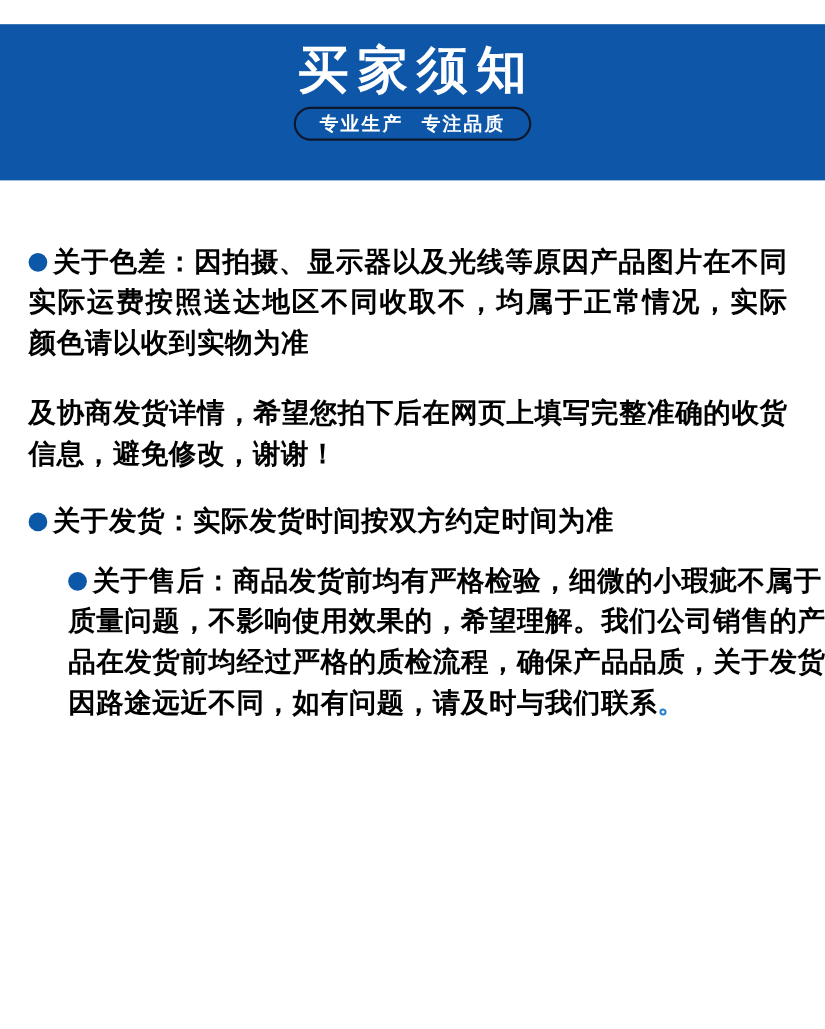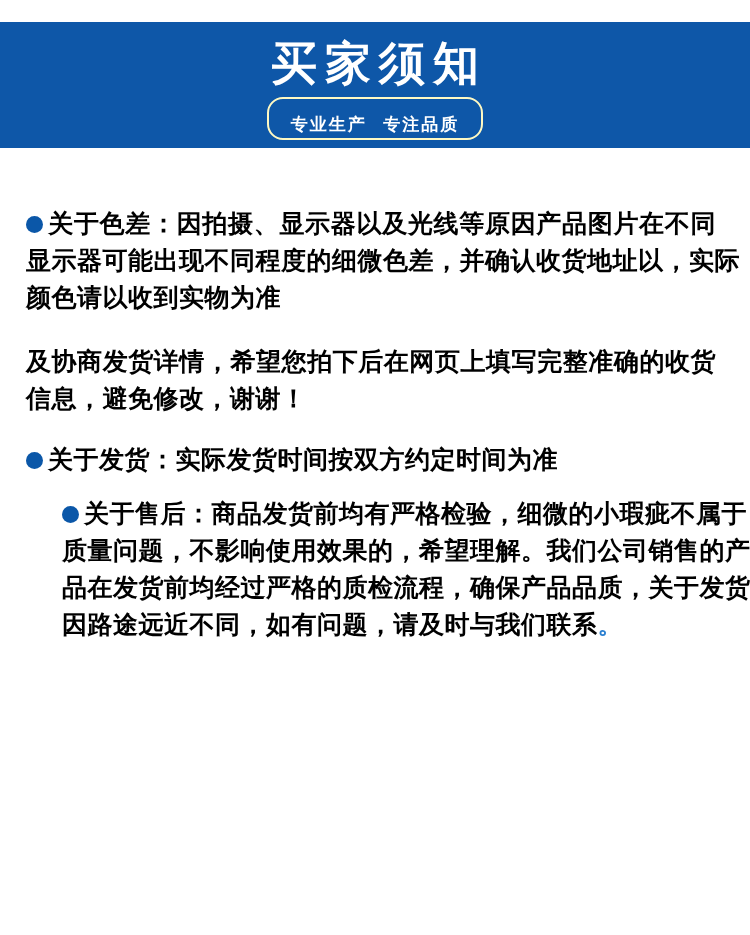--- a/index.html
+++ b/index.html
@@ -6,51 +6,51 @@
   body {
     width: 750px;
     height: 935px;
     background: #ffffff;
     font-family: "Liberation Sans", "DejaVu Sans", sans-serif;
     overflow: hidden;
   }
   .top-strip { height: 22px; background: #ffffff; }
 
   .banner {
-    height: 126px;
+    height: 142px;
     background: var(--banner-bg, #0e57a8);
     color: var(--banner-text, #ffffff);
     text-align: center;
   }
   .banner-title {
     margin: 0;
     padding-top: 14px;
     font-size: 46px;
     line-height: 54px;
     font-weight: bold;
     letter-spacing: 8px;
     text-indent: 8px;
   }
   .banner-badge {
     display: inline-block;
     margin-top: 7px;
-    border: 2px solid #fef9c3;
+    border: 2px solid #0f172a;
     border-radius: 16px;
-    padding: 16px 22px 4px 22px;
+    padding: 4px 22px 4px 22px;
     font-size: 17px;
     line-height: 19px;
     font-weight: bold;
     letter-spacing: 2px;
     word-spacing: 10px;
   }
 
   .content {
     padding: 57px 34px 0 26px;
   }
-  .para { margin-bottom: 27px; }
+  .para { margin-bottom: 27px; font-family: Liberation Mono, monospace; }
   .para.p2 { margin-bottom: 24px; }
   .para.p3 { margin-bottom: 17px; }
   .para.p4 { margin-bottom: 48px; }
   .para.p5 { margin-bottom: 0; margin-left: 36px; }
 
   .line {
     font-size: 25px;
     line-height: 37px;
     font-weight: bold;
     color: var(--text-color, #000000);
@@ -87,21 +87,21 @@
       <span>专业生产 专注品质</span>
     </div>
   </header>
 
   <main class="content">
 
     <section class="para p1">
       <div class="line">
         <span class="bullet"></span><span>关于色差：因拍摄、显示器以及光线等原因产品图片在不同</span>
       </div>
-      <div class="line">显示器可能出现不同程度的细微色差，并确认收货地址以，实际</div>
+      <div class="line">实际运费按照送达地区不同收取不，均属于正常情况，实际</div>
       <div class="line last">颜色请以收到实物为准</div>
     </section>
 
     <section class="para p2">
       <div class="line">及协商发货详情，希望您拍下后在网页上填写完整准确的收货</div>
       <div class="line last">信息，避免修改，谢谢！</div>
     </section>
 
     <section class="para p3">
       <div class="line last">

